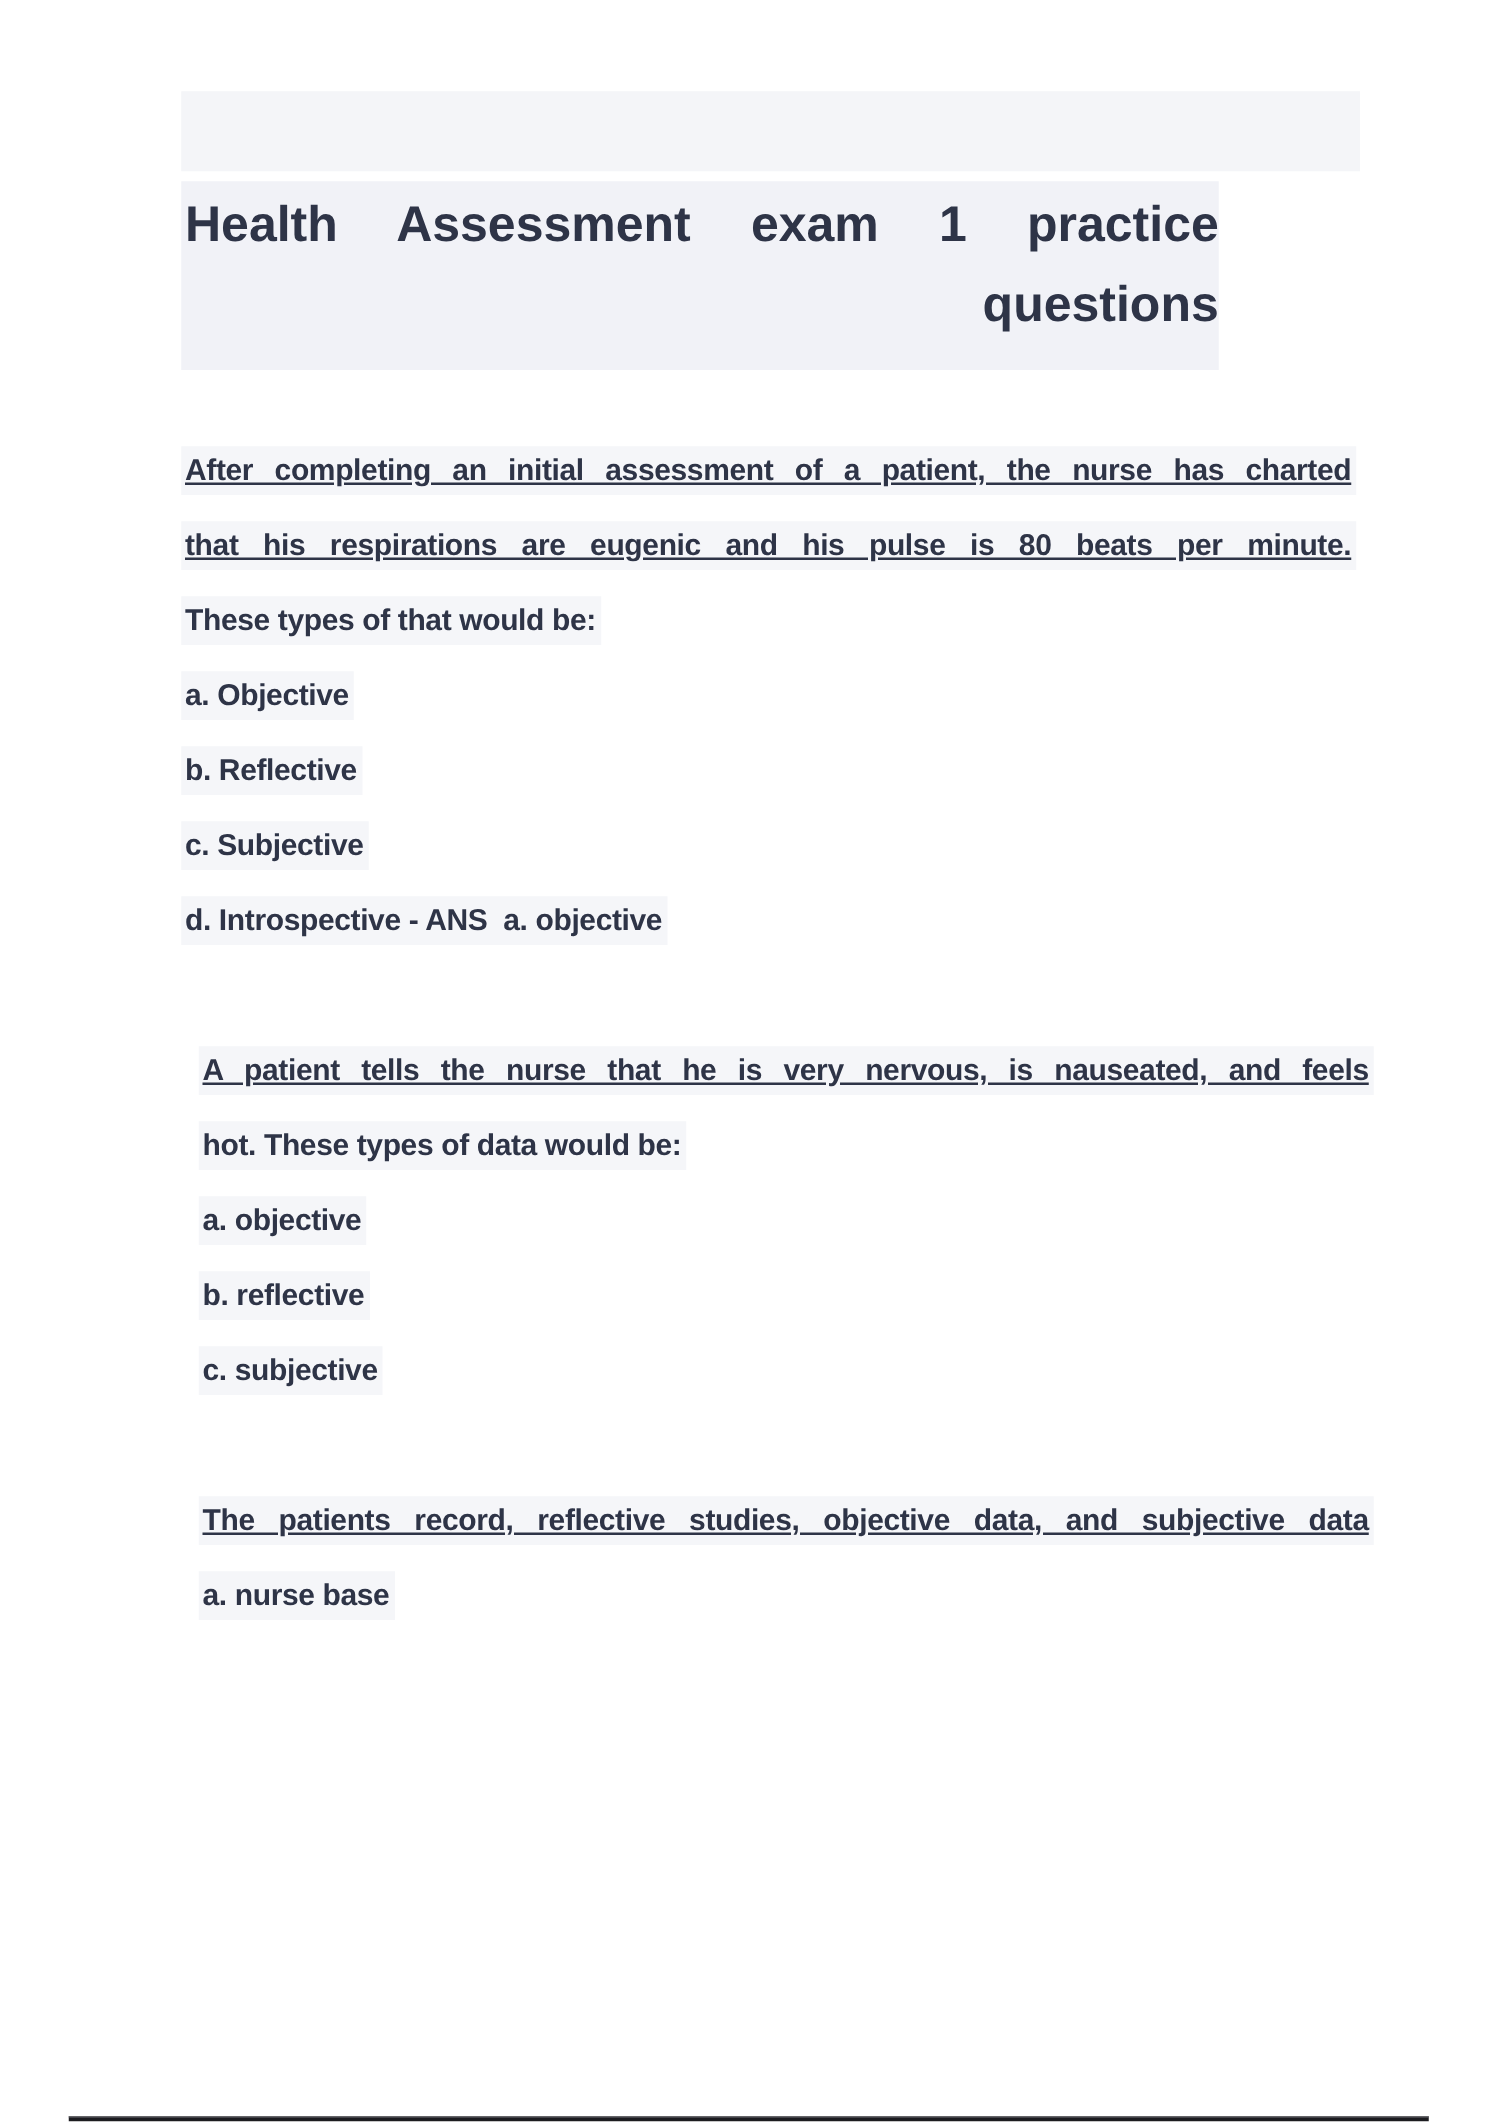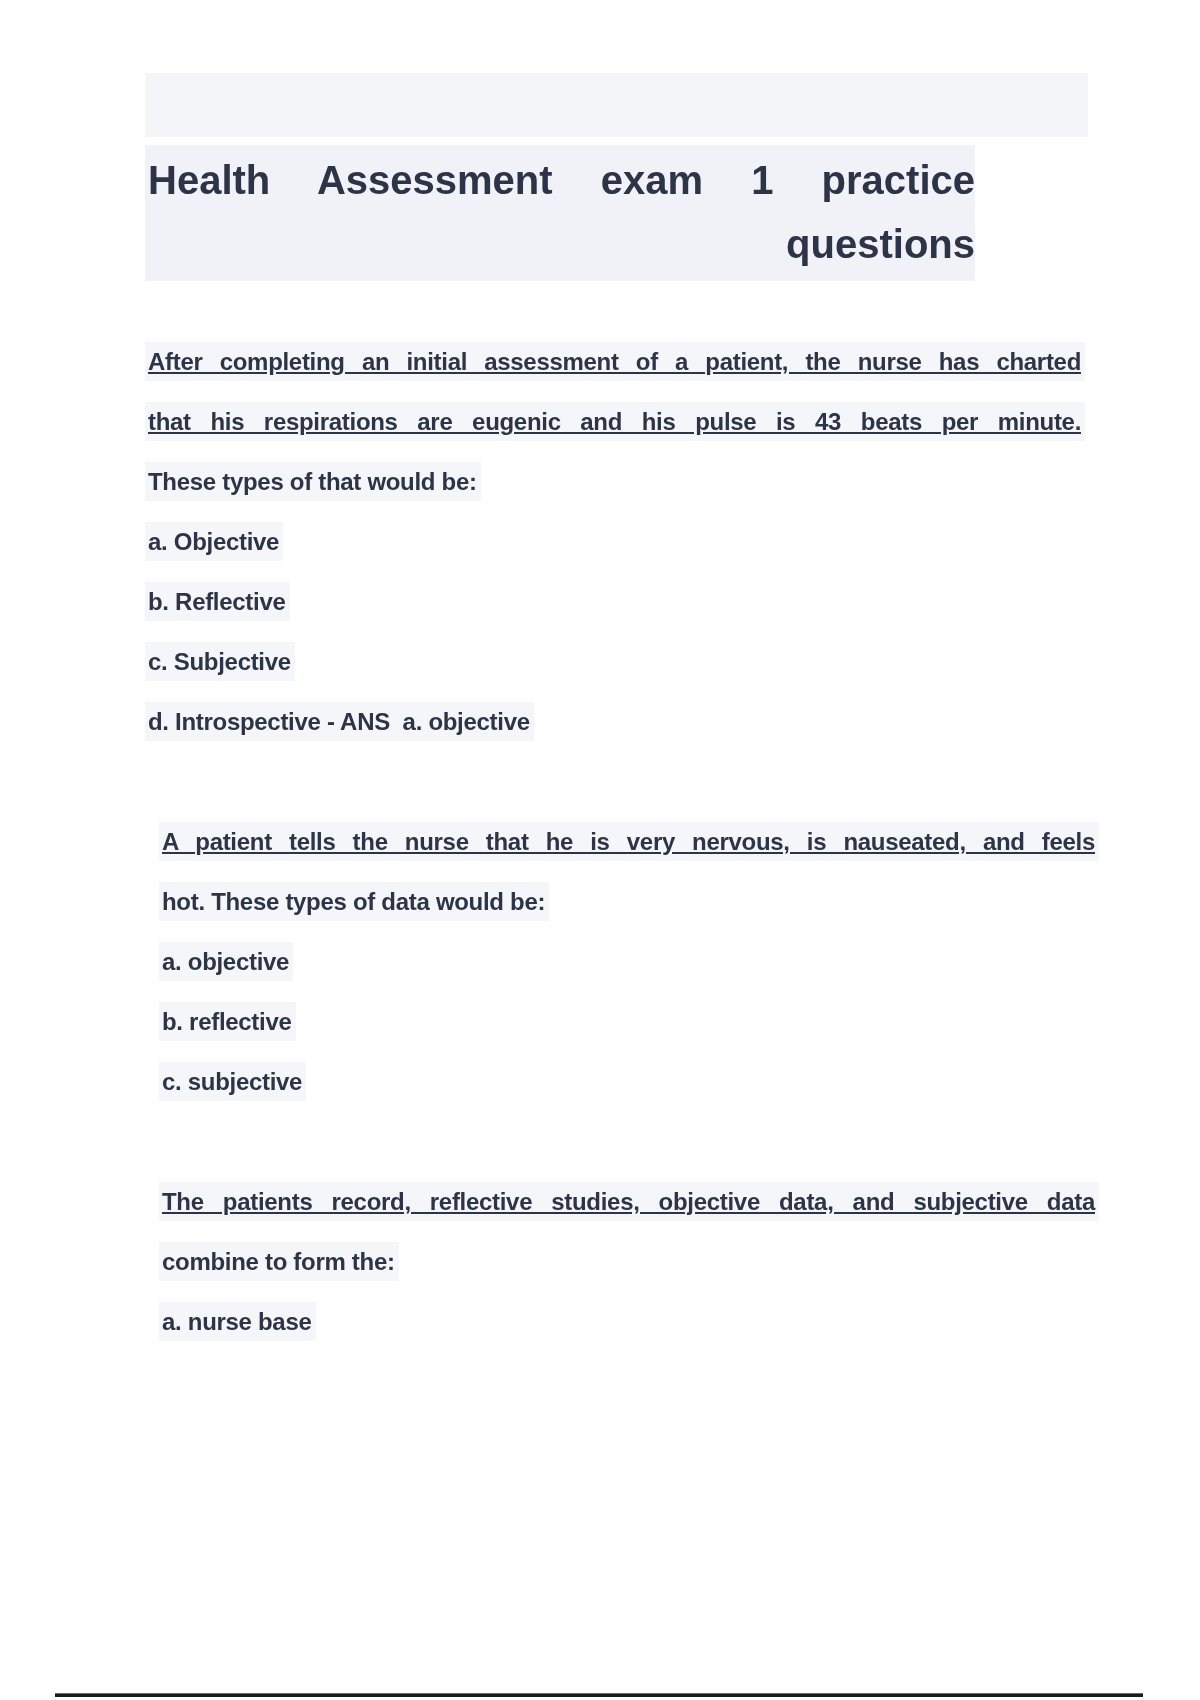--- a/index.html
+++ b/index.html
@@ -31,21 +31,21 @@
   .band {
     width: 943px;
     height: 64px;
     background: var(--band-hl);
   }
 
   .title-block {
     margin-top: 8px;
     width: 830px;
     background: var(--title-hl);
-    padding: 3px 0 5px 3px;
+    padding: 3px 0 20px 3px;
     color: var(--text-color);
   }
   .title-line {
     font-size: 40px;
     font-weight: 700;
     line-height: 64px;
     color: var(--text-color);
     text-align: right;
   }
   .title-line.justify {
@@ -91,35 +91,34 @@
 <div class="page">
   <div class="content">
     <div class="band"></div>
     <h1 class="title-block" id="title-block">
         <div class="title-line justify">Health Assessment exam 1 practice</div>
         <div class="title-line">questions</div>
       </h1>
     <div class="body-area" id="body-area">
         <div class="qblock">
           <div class="line justify"><span class="hl">After completing an initial assessment of a patient, the nurse has charted</span></div>
-          <div class="line justify"><span class="hl">that his respirations are eugenic and his pulse is 43 beats per minute.</span></div>
+          <div class="line justify"><span class="hl">that his respirations are eugenic and his pulse is 80 beats per minute.</span></div>
           <div class="line"><span class="hl">These types of that would be:</span></div>
           <div class="line"><span class="hl">a. Objective</span></div>
           <div class="line"><span class="hl">b. Reflective</span></div>
           <div class="line"><span class="hl">c. Subjective</span></div>
           <div class="line"><span class="hl">d. Introspective - ANS&nbsp; a. objective</span></div>
         </div>
         <div class="qblock">
           <div class="line justify"><span class="hl">A patient tells the nurse that he is very nervous, is nauseated, and feels</span></div>
           <div class="line"><span class="hl">hot. These types of data would be:</span></div>
           <div class="line"><span class="hl">a. objective</span></div>
           <div class="line"><span class="hl">b. reflective</span></div>
           <div class="line"><span class="hl">c. subjective</span></div>
         </div>
         <div class="qblock">
           <div class="line justify"><span class="hl">The patients record, reflective studies, objective data, and subjective data</span></div>
-          <div class="line"><span class="hl">combine to form the:</span></div>
           <div class="line"><span class="hl">a. nurse base</span></div>
         </div>
       </div>
   </div>
   <div class="divider"></div>
 </div>
 
 </body></html>

